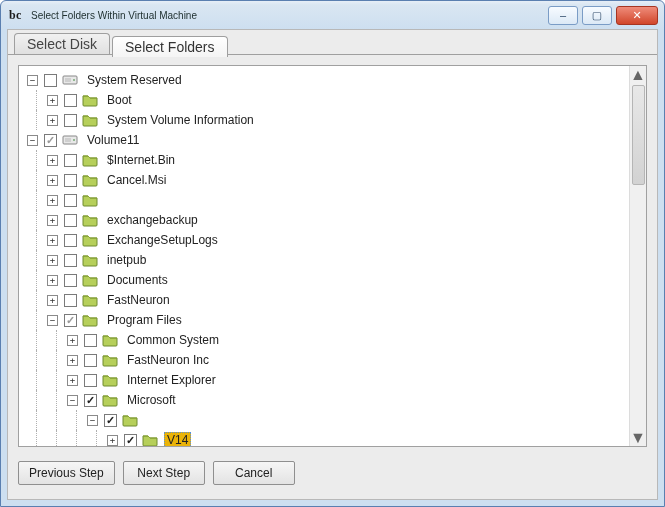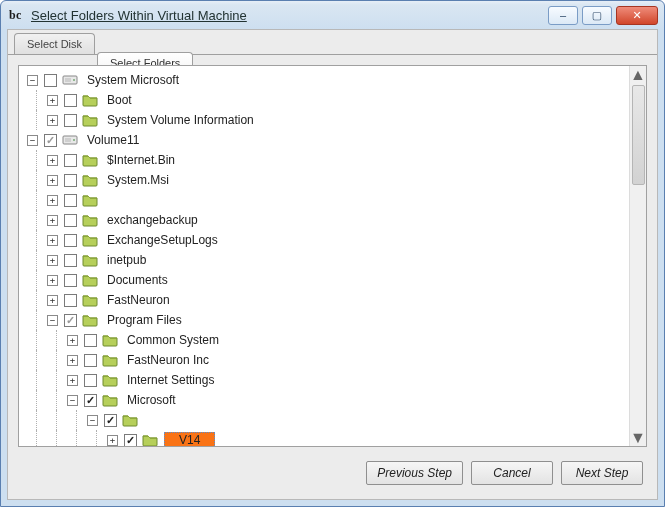--- a/index.html
+++ b/index.html
@@ -11,21 +11,21 @@
     background: linear-gradient(#e6eef7, #d9e6f2 4px, #cddff0 28px);
     border: 1px solid #5a7fb0;
     border-radius: 6px 6px 0 0;
     display: flex; flex-direction: column;
   }
   .titlebar {
     height: 28px; display: flex; align-items: center;
     padding: 0 6px 0 8px; gap: 6px;
   }
   .app-icon { width: 16px; height: 16px; display: flex; align-items:center; justify-content:center; }
-  .title-text { font-size: 13px; color: #233; flex: 1; text-decoration: underline; }
+  .title-text { font-size: 10px; color: #233; flex: 1; }
   .win-buttons { display: flex; gap: 4px; }
   .win-btn {
     width: 30px; height: 19px; border-radius: 3px;
     background: linear-gradient(#f7fbff,#dce9f6);
     border: 1px solid #7a9cc6; display:flex; align-items:center; justify-content:center;
     font-size: 11px; color:#2b4766;
   }
   .win-btn.close {
     background: linear-gradient(#ef8c7a,#d1462b);
     border: 1px solid #a63522; color:#fff; width: 42px;
@@ -37,29 +37,29 @@
     border: 1px solid #b8b8b8;
     display: flex; flex-direction: column;
   }
 
   .tabstrip {
     height: 24px; display: flex; align-items: flex-end;
     padding: 3px 6px 0 6px; gap: 2px;
     background: #ececec;
   }
   .tab {
-    height: 21px; padding: 0 12px; font-size: 11px;
+    height: 21px; padding: 0 12px; font-size: 14px;
     display: flex; align-items: center;
     border: 1px solid #9f9f9f; border-bottom: none;
     background: linear-gradient(#fbfbfb,#e4e4e4);
     border-radius: 4px 4px 0 0;
     color: #333;
   }
   .tab.inactive { background: linear-gradient(#f1f1f1,#e0e0e0); color:#444; }
-  .tab.active { background: linear-gradient(#fff,#f4f4f4); position: relative; top: 19px; }
+  .tab.active { background: linear-gradient(#fff,#f4f4f4); position: relative; top: 3px; }
 
   .tab-body {
     flex: 1; background: #ececec; border-top: 1px solid #9f9f9f;
     padding: 10px; display: flex; flex-direction: column; gap: 10px;
   }
 
   .tree-wrap {
     flex: 1; background: #fff; border: 1px solid #a0a0a0;
     position: relative; overflow: hidden;
   }
@@ -74,41 +74,41 @@
     display: flex; flex-direction: column; align-items:center;
   }
   .sb-btn { width: 17px; height: 17px; display:flex; align-items:center; justify-content:center; color:#666; }
   .sb-track { flex:1; position: relative; width: 17px; }
   .sb-thumb { position:absolute; left:2px; right:2px; top:2px; height: 100px;
     background: linear-gradient(#e8e8e8,#d2d2d2); border:1px solid #b5b5b5; border-radius:2px; }
 
   .node { white-space: nowrap; height: 20px; display:flex; align-items:center; font-size: 12px; color:#222; }
   .node .cell { display:flex; align-items:center; gap: 2px; }
   .node .label { padding: 1px 3px; }
-  .node.selected .label { background: #f97316; border: 1px dotted #5a8fd0; padding: 0 14px; }
+  .node.selected .label { background: #eab308; border: 1px dotted #5a8fd0; padding: 0 2px; }
 
   .indent { display:inline-flex; }
   .guide { width: 20px; height: 20px; position: relative; }
   .guide::before { content:""; position:absolute; left: 9px; top:0; bottom:0; border-left:1px dotted #b0b0b0; }
 
   .expander { width: 11px; height: 11px; border:1px solid #8a8a8a; background:#fff;
     display:flex; align-items:center; justify-content:center; font-size:9px; line-height:1; color:#333;
     margin-right: 4px; font-family: monospace; }
 
   .chk { width:13px; height:13px; border:1px solid #7a7a7a; background:#fff; display:inline-flex;
     align-items:center; justify-content:center; margin-right: 3px; }
   .chk.checked::after { content:"✓"; font-size:11px; line-height:1; color:#222; font-weight:bold; }
   .chk.mixed { background: #fff; }
   .chk.mixed::after { content:"✓"; font-size:11px; line-height:1; color:#9a9a9a; font-weight:bold; }
 
   .ico { width:16px; height:16px; margin-right: 4px; display:inline-flex; align-items:center; justify-content:center; }
   .ico.disk svg { }
   .ico.folder svg { }
 
-  .footer { display:flex; justify-content:flex-end; gap:8px; padding: 4px 4px 4px 0; font-style: italic; }
+  .footer { display:flex; gap:8px; padding: 4px 4px 4px 0; }
   .btn {
     min-width: 82px; height: 24px; font-size: 12px;
     background: linear-gradient(#f6f6f6,#e3e3e3);
     border: 1px solid #8f8f8f; border-radius: 2px;
     display:flex; align-items:center; justify-content:center;
     color:#222; padding: 0 10px;
   }
 </style>
 </head>
 <body>
@@ -153,21 +153,21 @@
               <span class="cell">
                 <span class="expander">−</span>
                 <span class="chk "></span>
                 <span class="ico disk">
                   <svg width="16" height="16" viewBox="0 0 16 16">
                     <rect x="1" y="4" width="14" height="8" rx="1" fill="#e8e8e8" stroke="#888"></rect>
                     <rect x="3" y="6" width="6" height="4" fill="#cfcfcf"></rect>
                     <circle cx="12" cy="8" r="1" fill="#7a7"></circle>
                   </svg>
                 </span>
-                <span class="label">System Microsoft</span>
+                <span class="label">System Reserved</span>
               </span>
             </div>
             <div class="node">
               <span class="indent">
                 <span class="guide"></span>
               </span>
               <span class="cell">
                 <span class="expander">+</span>
                 <span class="chk "></span>
                 <span class="ico folder">
@@ -232,21 +232,21 @@
               </span>
               <span class="cell">
                 <span class="expander">+</span>
                 <span class="chk "></span>
                 <span class="ico folder">
                   <svg width="16" height="16" viewBox="0 0 16 16">
                     <path d="M1 4 h5 l2 2 h7 v7 a1 1 0 0 1 -1 1 h-12 a1 1 0 0 1 -1 -1 z" fill="#b6cf5a" stroke="#6f8a2e"></path>
                     <path d="M1 4 h5 l2 2 h7" fill="none" stroke="#8aa637"></path>
                   </svg>
                 </span>
-                <span class="label">System.Msi</span>
+                <span class="label">Cancel.Msi</span>
               </span>
             </div>
             <div class="node">
               <span class="indent">
                 <span class="guide"></span>
               </span>
               <span class="cell">
                 <span class="expander">+</span>
                 <span class="chk "></span>
                 <span class="ico folder">
@@ -394,21 +394,21 @@
               </span>
               <span class="cell">
                 <span class="expander">+</span>
                 <span class="chk "></span>
                 <span class="ico folder">
                   <svg width="16" height="16" viewBox="0 0 16 16">
                     <path d="M1 4 h5 l2 2 h7 v7 a1 1 0 0 1 -1 1 h-12 a1 1 0 0 1 -1 -1 z" fill="#b6cf5a" stroke="#6f8a2e"></path>
                     <path d="M1 4 h5 l2 2 h7" fill="none" stroke="#8aa637"></path>
                   </svg>
                 </span>
-                <span class="label">Internet Settings</span>
+                <span class="label">Internet Explorer</span>
               </span>
             </div>
             <div class="node">
               <span class="indent">
                 <span class="guide"></span>
                 <span class="guide"></span>
               </span>
               <span class="cell">
                 <span class="expander">−</span>
                 <span class="chk checked"></span>
@@ -469,21 +469,21 @@
               <span>▼</span>
             </div>
         </div>
       </div>
 
       <div class="footer">
         <div class="btn">
             <span>Previous Step</span>
           </div>
         <div class="btn">
-            <span>Cancel</span>
+            <span>Next Step</span>
           </div>
         <div class="btn">
-            <span>Next Step</span>
+            <span>Cancel</span>
           </div>
       </div>
     </div>
   </div>
 </div>
 
 </body></html>

